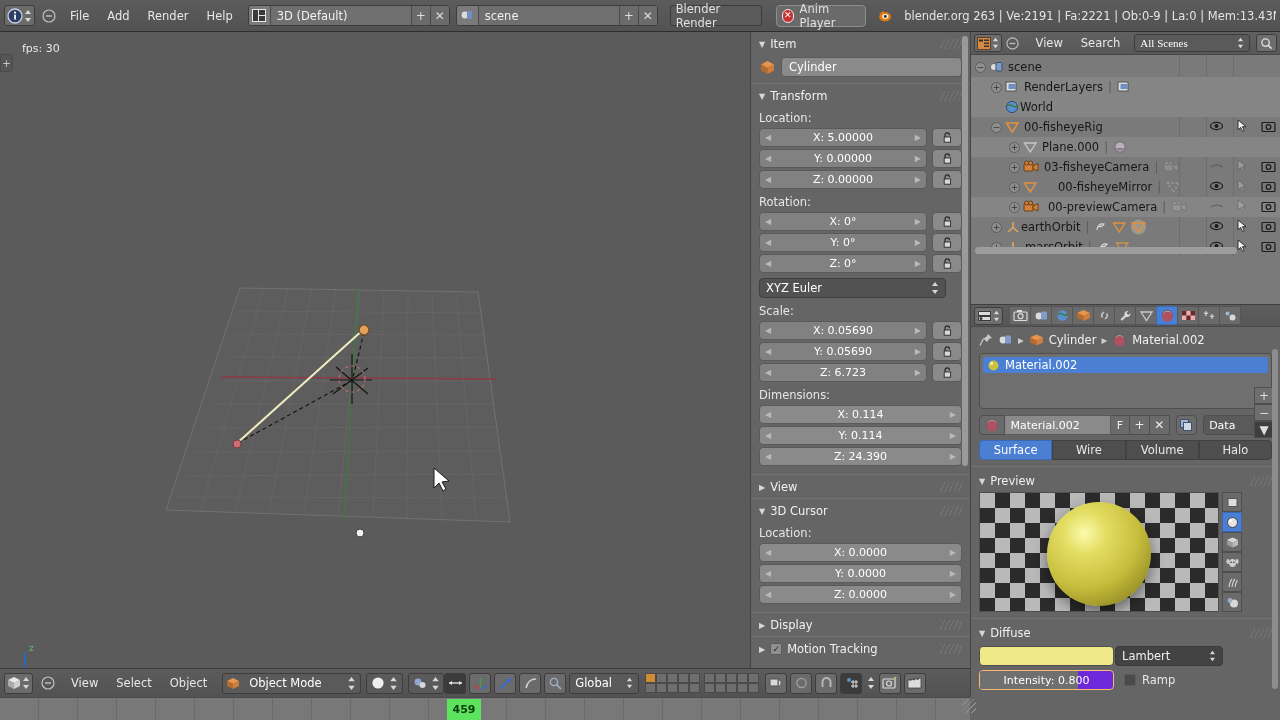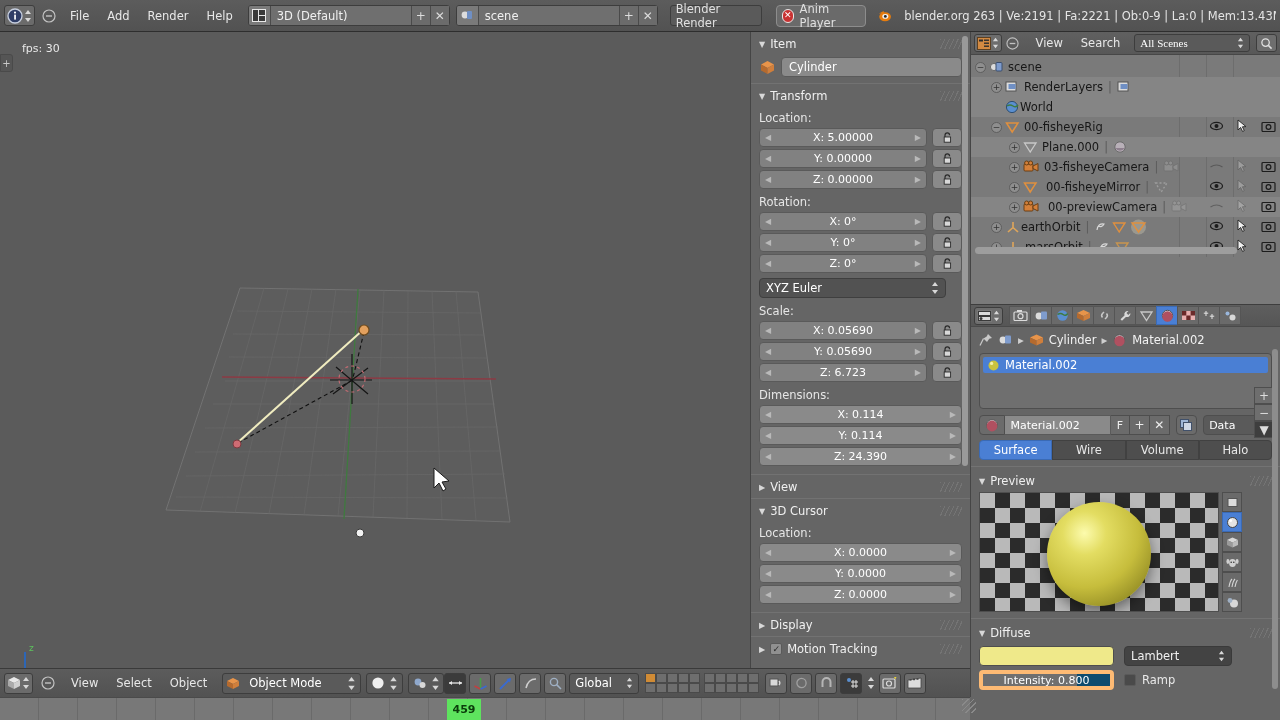--- a/index.html
+++ b/index.html
@@ -266,21 +266,21 @@
   .pvbtn.active{ background:#4a7fd4;border-color:#3a6ab5;}
   .colorfield{
     width:135px;height:20px;background:#efe98a;border:1px solid #4e4e4e;border-radius:4px;
   }
   .dd-small{
     width:108px;height:20px;background:#434343;border:1px solid #3a3a3a;border-radius:4px;
     display:flex;align-items:center;justify-content:space-between;padding:0 6px;
     font-size:11.5px;color:#f0f0f0;
   }
   .intfield{
-    width:135px;height:20px;background:#0c4a6e;border:4px solid #fdba74;border-radius:4px;
+    width:135px;height:20px;background:#6d28d9;border:1px solid #fdba74;border-radius:4px;
     display:flex;align-items:center;justify-content:center;font-size:11px;color:#fff;
     position:relative;overflow:hidden;
   }
   .intfill{position:absolute;left:0;top:0;bottom:0;width:74%;background:#6f6f6f;}
   .vscroll-p{
     position:absolute;right:2px;top:44px;width:6px;height:340px;background:#8d8d8d;border-radius:3px;
   }
 
   
   .botheader{
@@ -830,21 +830,21 @@
             </svg>
         </span>
       </div>
 
       <div class="orow">
         <span style="width:34px"></span>
         <span class="expand">+</span>
         <svg width="15" height="14" viewBox="0 0 15 14">
             <polygon points="1.5,3 13,3 7.2,12" fill="none" stroke="#e0903f" stroke-width="1.5"></polygon>
           </svg>
-        <span class="lbl" style="margin-left:8px">00-fisheyeMirror</span>
+        <span class="lbl" style="margin-left:20px">00-fisheyeMirror</span>
         <span class="sep">|</span>
         <svg width="15" height="14" viewBox="0 0 15 14" opacity="0.5">
             <polygon points="1.5,3 13,3 7.2,12" fill="none" stroke="#c0c0c0" stroke-width="1.3" stroke-dasharray="2,2"></polygon>
           </svg>
         <span class="orights">
           <svg width="15" height="12" viewBox="0 0 15 12">
               <ellipse cx="7.5" cy="6" rx="6" ry="3.6" fill="none" stroke="#1c1c1c" stroke-width="1.2"></ellipse>
               <circle cx="7.5" cy="6" r="2" fill="#1c1c1c"></circle>
             </svg>
           <svg width="13" height="14" viewBox="0 0 13 14" opacity="0.35">
@@ -1171,21 +1171,21 @@
             </svg>
         </div>
       </div>
     </div>
 
     <div class="psec">
       <span class="tri">▼</span>
       <span>Diffuse</span>
       <span class="grip"></span>
     </div>
-    <div style="display:flex;gap:10px;padding:2px 8px 0 8px">
+    <div style="display:flex;gap:1px;padding:2px 8px 0 8px">
       <div class="colorfield"></div>
       <div class="dd-small">
         <span>Lambert</span>
         <svg width="7" height="12" viewBox="0 0 8 14">
           <polygon points="4,1 7,5 1,5" fill="#d8d8d8"></polygon>
             <polygon points="4,13 7,9 1,9" fill="#d8d8d8"></polygon>
         </svg>
       </div>
     </div>
     <div style="display:flex;gap:10px;padding:4px 8px 0 8px;align-items:center">

